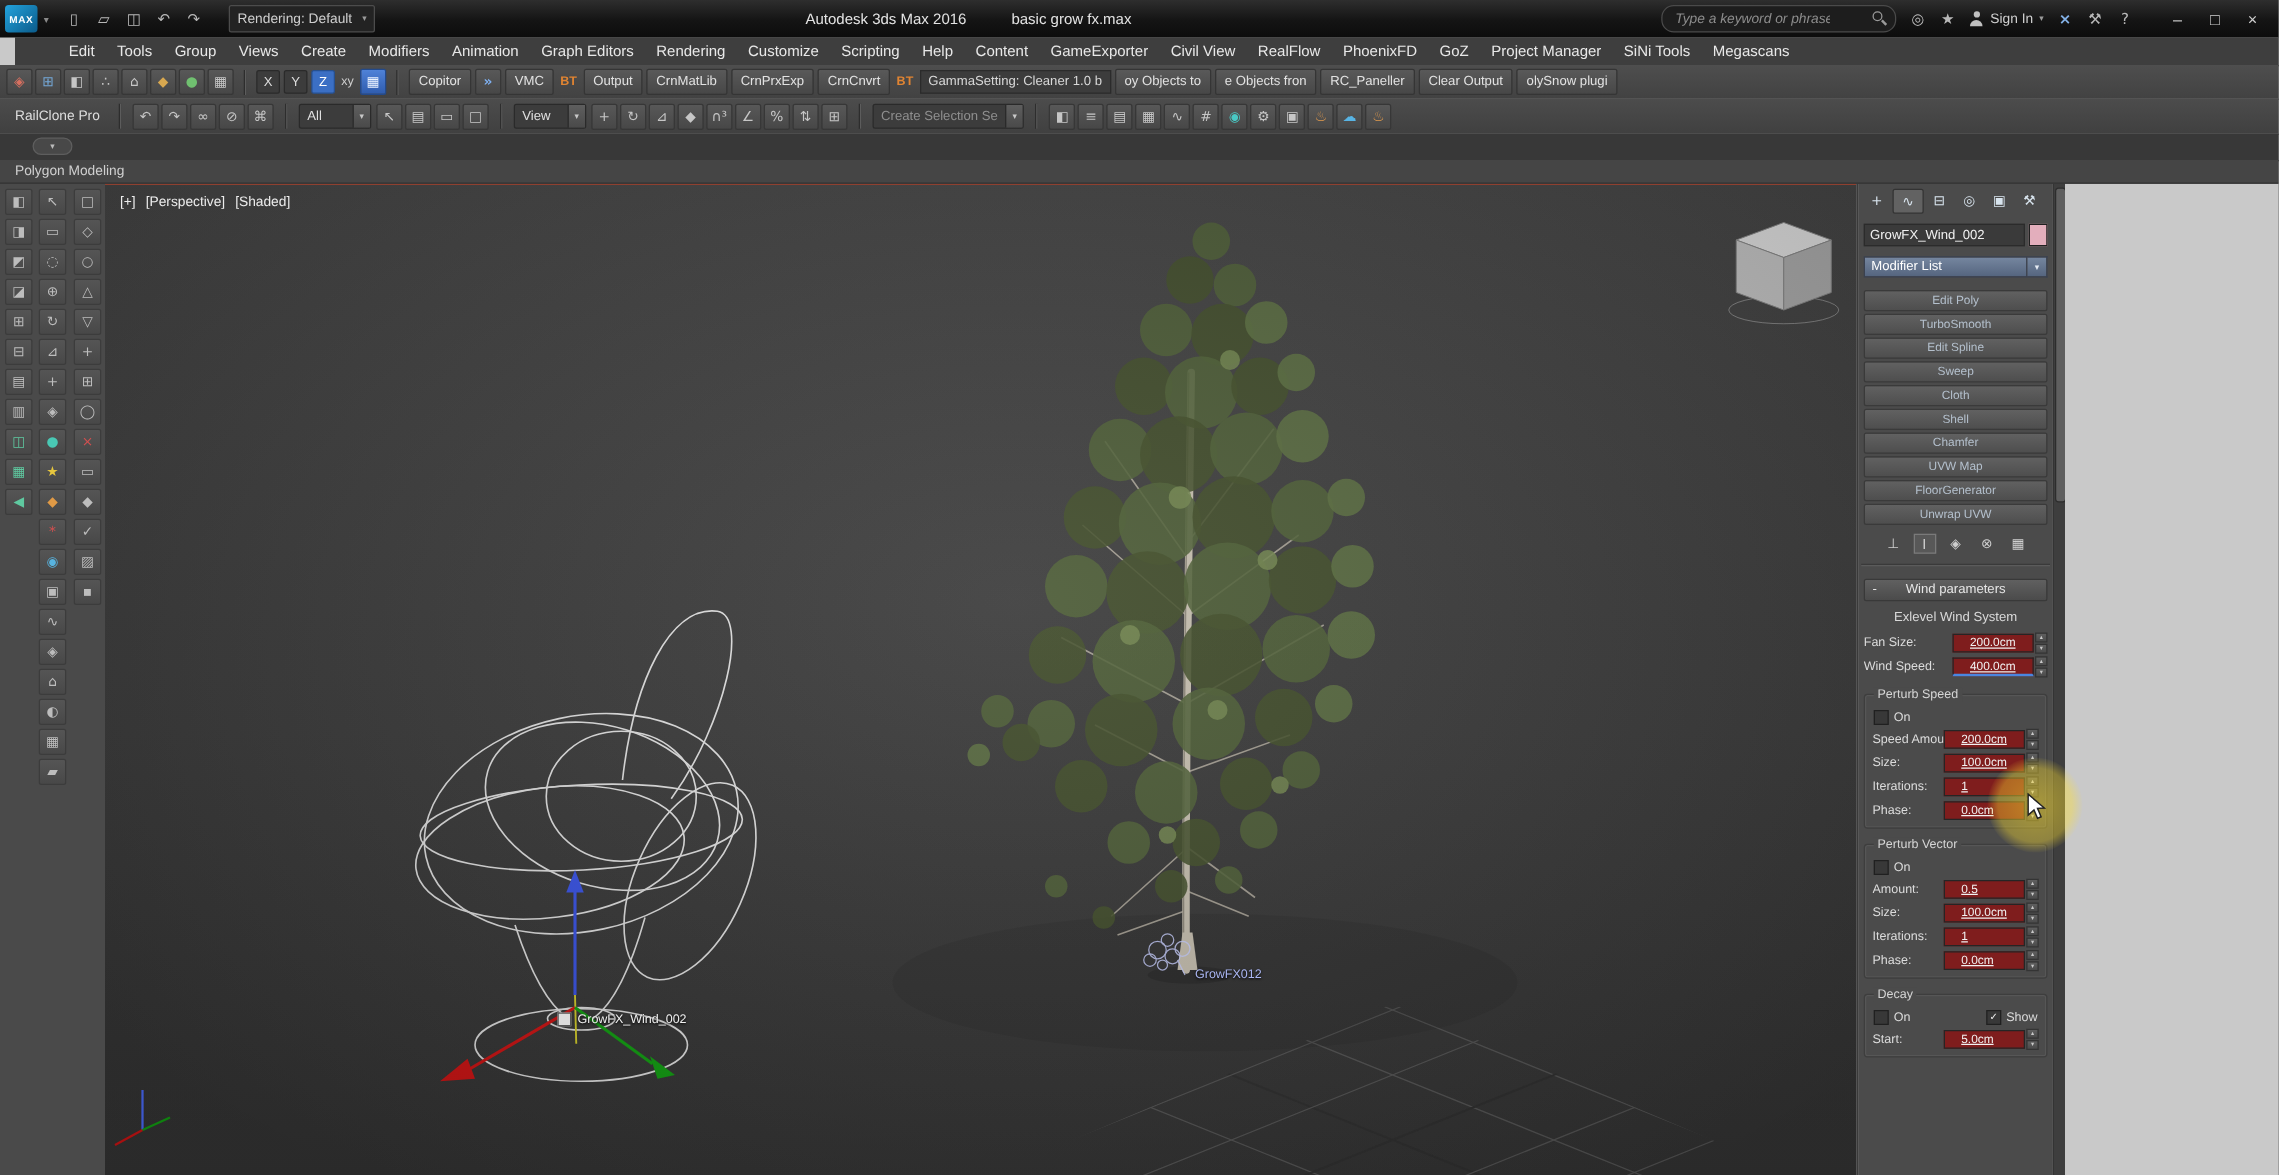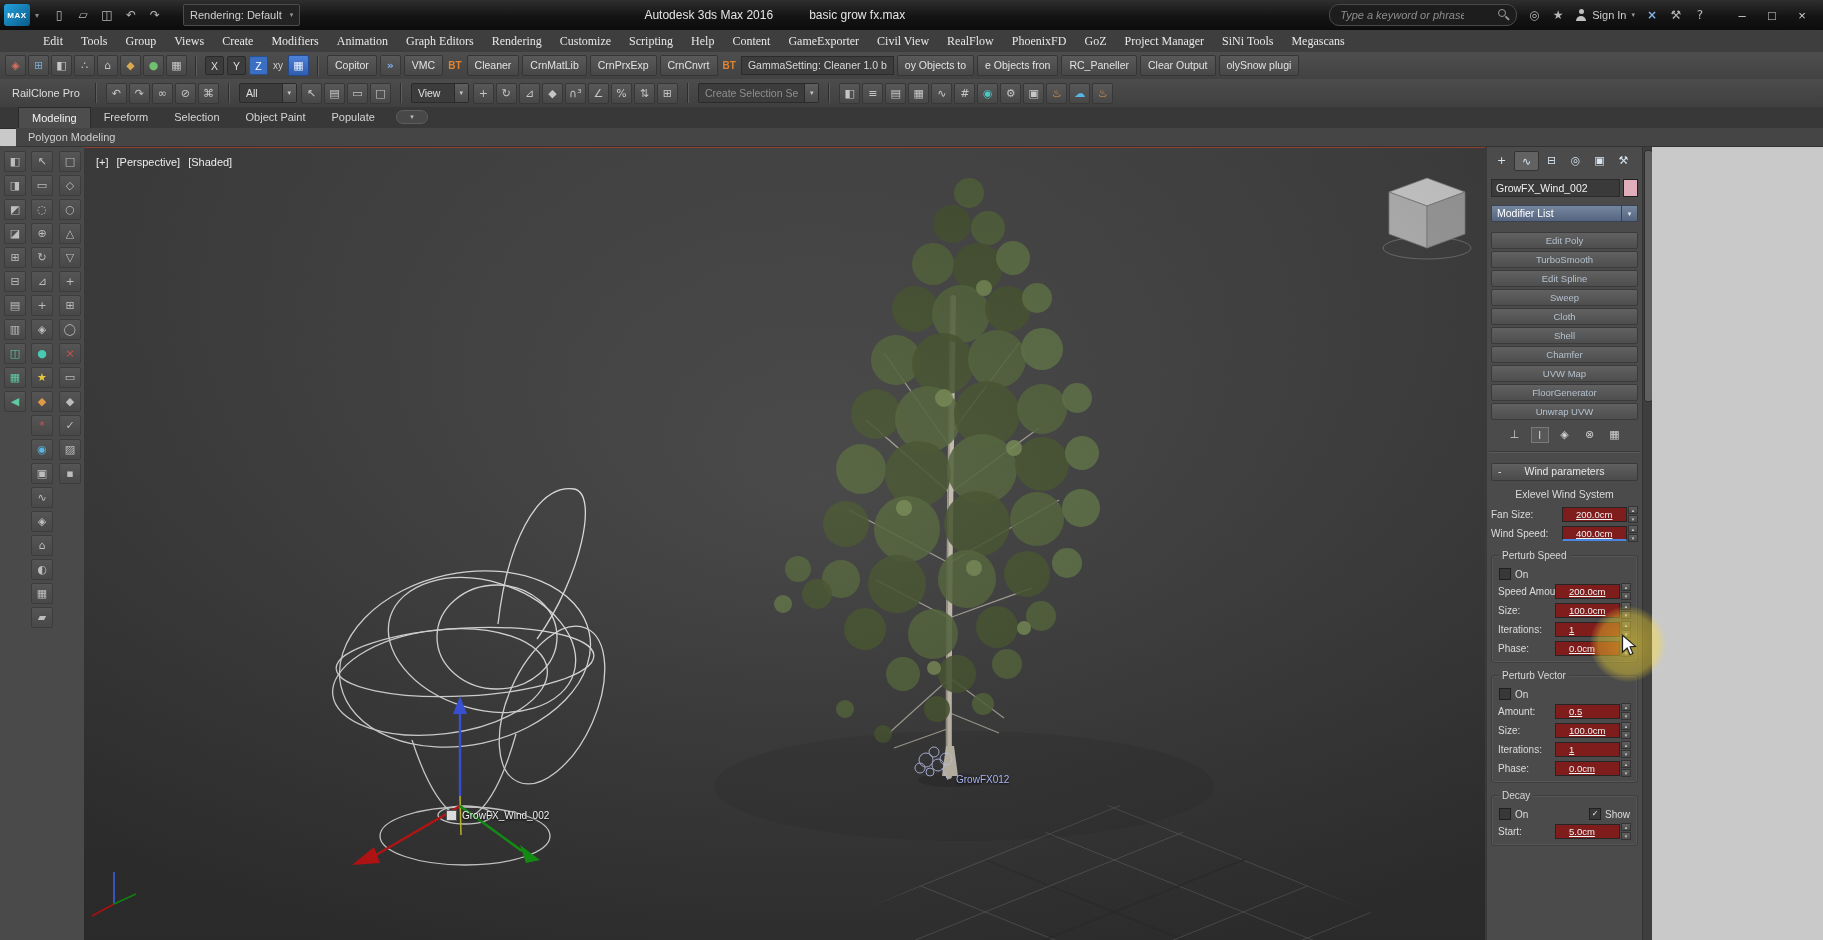--- a/index.html
+++ b/index.html
@@ -33,22 +33,22 @@
   .after-icons .tbico:nth-child(1){color:#84b2e8;font-weight:bold;}
   .signin{display:flex;align-items:center;gap:5px;color:#cfcfcf;font-size:11px;}
   .person{width:12px;height:12px;position:relative;display:inline-block;}
   .person::before{content:"";position:absolute;top:0;left:3.5px;width:5px;height:5px;border-radius:50%;background:#c0c0c0;}
   .person::after{content:"";position:absolute;bottom:0;left:1px;width:10px;height:5px;border-radius:5px 5px 0 0;background:#c0c0c0;}
   .scar{font-size:7px;color:#9a9a9a;}
   .winbtns{display:flex;margin-left:10px;}
   .winbtn{width:30px;height:22px;display:flex;align-items:center;justify-content:center;color:#cfcfcf;font-size:13px;}
 
   
-  .menubar{left:0;right:0;top:30px;height:22px;background:#3e3e3e;border-bottom:1px solid #2c2c2c;
-           display:flex;align-items:center;padding-left:34px;z-index:5;font-family:Liberation Serif, serif;}
+  .menubar{left:12px;right:0;top:30px;height:22px;background:#3e3e3e;border-bottom:1px solid #2c2c2c;
+           display:flex;align-items:center;padding-left:34px;z-index:5;}
   .menubar span{padding:0 9px;font-size:12px;color:#e8e8e8;line-height:22px;display:inline-block;white-space:nowrap;}
 
   
   .toolbar-a{left:0;right:0;top:52px;height:27px;background:linear-gradient(#4e4e4e,#424242);
              border-bottom:1px solid #323232;display:flex;align-items:center;gap:3px;padding-left:5px;z-index:5;}
   .toolbar-b{left:0;right:0;top:79px;height:28px;background:linear-gradient(#4c4c4c,#404040);
              border-bottom:1px solid #313131;display:flex;align-items:center;gap:4px;padding-left:6px;z-index:5;}
   .tico{width:19px;height:19px;font-size:11px;display:flex;align-items:center;justify-content:center;color:#c6c6c6;
         background:linear-gradient(#585858,#474747);border:1px solid #373737;border-radius:2px;
         font-family:"DejaVu Sans",sans-serif;flex:none;}
@@ -76,21 +76,21 @@
   .icons-d .tico:nth-child(11){color:#58b4e4}.icons-d .tico:nth-child(12){color:#e09a4e}
 
   
   .ribbon-tabs{left:0;right:0;top:107px;height:21px;background:#383838;border-bottom:1px solid #2b2b2b;
                display:flex;align-items:flex-end;padding-left:18px;z-index:5;}
   .rtabs{display:flex;}
   .rtab{padding:0 13px;font-size:11px;color:#d4d4d4;line-height:20px;white-space:nowrap;}
   .rtabs .rtab:first-child{background:#4d4d4d;color:#f2f2f2;border:1px solid #2a2a2a;border-bottom:none;}
   .ribbon-more{margin-left:8px;margin-bottom:4px;width:30px;height:12px;border:1px solid #5e5e5e;border-radius:7px;
                background:#484848;color:#bbb;font-size:7px;display:flex;align-items:center;justify-content:center;}
-  .ribbon-panel{left:16px;right:0;top:128px;height:18px;background:#454545;border-bottom:1px solid #333;
+  .ribbon-panel{left:0;right:0;top:128px;height:18px;background:#454545;border-bottom:1px solid #333;
                 display:flex;align-items:center;z-index:5;}
   .panel-label{font-size:11px;color:#cfcfcf;padding-left:12px;}
 
   
   .dock{left:0;top:146px;width:84px;height:794px;background:#4a4a4a;border-right:1px solid #3b3b3b;}
   .dock-col{position:absolute;top:5px;display:flex;flex-direction:column;gap:3px;}
   .c1{left:4px;} .c2{left:31px;} .c3{left:59px;}
   .dk{width:20px;height:19px;display:flex;align-items:center;justify-content:center;font-size:11px;color:#bdbdbd;
       background:linear-gradient(#555,#484848);border:1px solid #3c3c3c;border-radius:2px;font-family:"DejaVu Sans",sans-serif;}
   .c1 .dk:nth-child(n+9){color:#5fc9a0;}
@@ -251,21 +251,21 @@
     <span class="axbtn">X</span>
     <span class="axbtn">Y</span>
     <span class="axbtn active">Z</span>
     <span class="axplane">xy</span>
     <span class="tico blueicon">▦</span>
     <span class="vsep"></span>
     <span class="tbtn">Copitor</span>
     <span class="tico chev">»</span>
     <span class="tbtn">VMC</span>
     <span class="badge">BT</span>
-    <span class="tbtn">Cleaner</span>
+    <span class="tbtn">Output</span>
     <span class="tbtn">CrnMatLib</span>
     <span class="tbtn">CrnPrxExp</span>
     <span class="tbtn">CrnCnvrt</span>
     <span class="badge">BT</span>
     <span class="tfield">GammaSetting: Cleaner 1.0 b</span>
     <span class="tbtn">oy Objects to</span>
     <span class="tbtn">e Objects fron</span>
     <span class="tbtn">RC_Paneller</span>
     <span class="tbtn">Clear Output</span>
     <span class="tbtn">olySnow plugi</span>
@@ -324,27 +324,20 @@
         <span class="tico">◉</span>
         <span class="tico">⚙</span>
         <span class="tico">▣</span>
         <span class="tico">♨</span>
         <span class="tico">☁</span>
         <span class="tico">♨</span>
       </span>
   </div>
 
   <div class="abs ribbon-tabs">
-    <span class="rtabs">
-        <span class="rtab">Modeling</span>
-        <span class="rtab">Freeform</span>
-        <span class="rtab">Selection</span>
-        <span class="rtab">Object Paint</span>
-        <span class="rtab">Populate</span>
-      </span>
     <span class="ribbon-more">▾</span>
   </div>
   <div class="abs ribbon-panel">
     <span class="panel-label">Polygon Modeling</span>
   </div>
 
   <div class="abs dock">
     <div class="dock-col c1">
         <span class="dk">◧</span>
         <span class="dk">◨</span>

